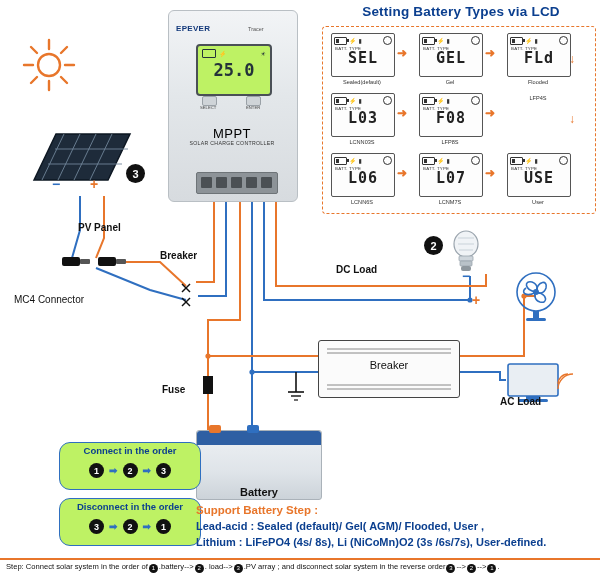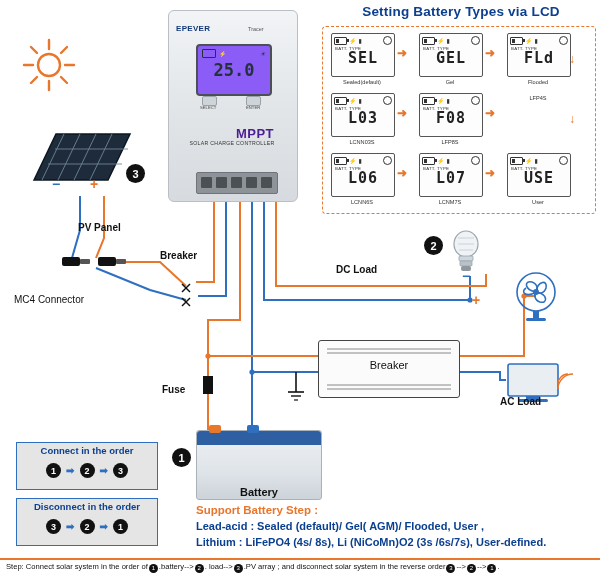--- a/index.html
+++ b/index.html
@@ -61,33 +61,33 @@
   
   #controller{
     left:168px;top:10px;width:128px;height:190px;
     background:linear-gradient(180deg,#f2f4f6 0%,#e3e7ea 45%,#d7dbdf 100%);
     border:1px solid #b9bfc4;border-radius:6px;
   }
   #ctrl-brand{left:176px;top:24px;width:62px;font-size:8px;font-weight:bold;color:#12387a;letter-spacing:.3px;}
   #ctrl-model{left:248px;top:26px;font-size:5.5px;color:#555;}
   #ctrl-screen{
     left:196px;top:44px;width:72px;height:48px;
-    background:#8b5cf6;border:2px solid #4a5056;border-radius:4px;
+    background:#bef264;border:2px solid #4a5056;border-radius:4px;
   }
   #ctrl-screen .s-top{position:absolute;left:4px;top:3px;right:4px;height:9px;display:flex;align-items:center;gap:3px;}
   #ctrl-num{
     position:absolute;left:0;right:0;top:14px;text-align:center;
     font-family:"DejaVu Sans Mono", monospace;font-weight:bold;font-size:17px;color:#24323a;
   }
   #ctrl-btn-row{left:200px;top:96px;width:64px;height:16px;}
   .ctrl-btn{
     position:absolute;width:13px;height:8px;border-radius:2px;background:#cfd4d8;border:1px solid #9aa1a7;
   }
   .ctrl-btn-lbl{position:absolute;font-size:4.2px;color:#444;top:9px;}
-  #ctrl-mppt{left:190px;top:126px;width:84px;text-align:right;font-size:13px;font-weight:bold;color:#4c1d95;letter-spacing:.5px;}
+  #ctrl-mppt{left:190px;top:126px;width:84px;text-align:center;font-size:13px;font-weight:normal;color:#000000;letter-spacing:.5px;}
   #ctrl-sub{left:182px;top:140px;width:100px;text-align:center;font-size:5.2px;color:#333;letter-spacing:.3px;}
   #ctrl-term{
     left:196px;top:172px;width:80px;height:20px;background:#8d9398;border-radius:2px;border:1px solid #6e7478;
   }
   .term{position:absolute;width:11px;height:11px;top:4px;background:#4b5054;border-radius:1px;}
   
   .lbl{position:absolute;font-size:10px;color:#111;font-weight:bold;}
   .lbl-sm{position:absolute;font-size:10px;color:#111;}
   
   .badge{
@@ -116,21 +116,21 @@
   }
   #inverter-label{position:absolute;left:0;right:0;top:18px;text-align:center;font-size:11px;color:#111;}
   
   #bulb{left:450px;top:228px;width:32px;height:46px;}
   
   #fan{left:508px;top:268px;width:56px;height:56px;}
   
   #tv{left:506px;top:362px;width:64px;height:44px;}
   
   .orderbox{
-    position:absolute;width:140px;height:46px;border:1.5px solid #2f6fc0;border-radius:0;background:#e5e5e5;
+    position:absolute;width:140px;height:46px;border:1.5px solid #2f6fc0;border-radius:11px;background:#bef264;margin-left:43px;
   }
   .order-title{
     position:absolute;left:0;right:0;top:2px;text-align:center;font-size:9.5px;font-weight:bold;color:#0b3f8f;
   }
   .order-seq{
     position:absolute;left:0;right:0;top:20px;display:flex;align-items:center;justify-content:center;gap:5px;
     font-size:10px;color:#111;font-weight:bold;
   }
   .dot{
     width:15px;height:15px;border-radius:50%;background:#111;color:#fff;font-size:9px;

